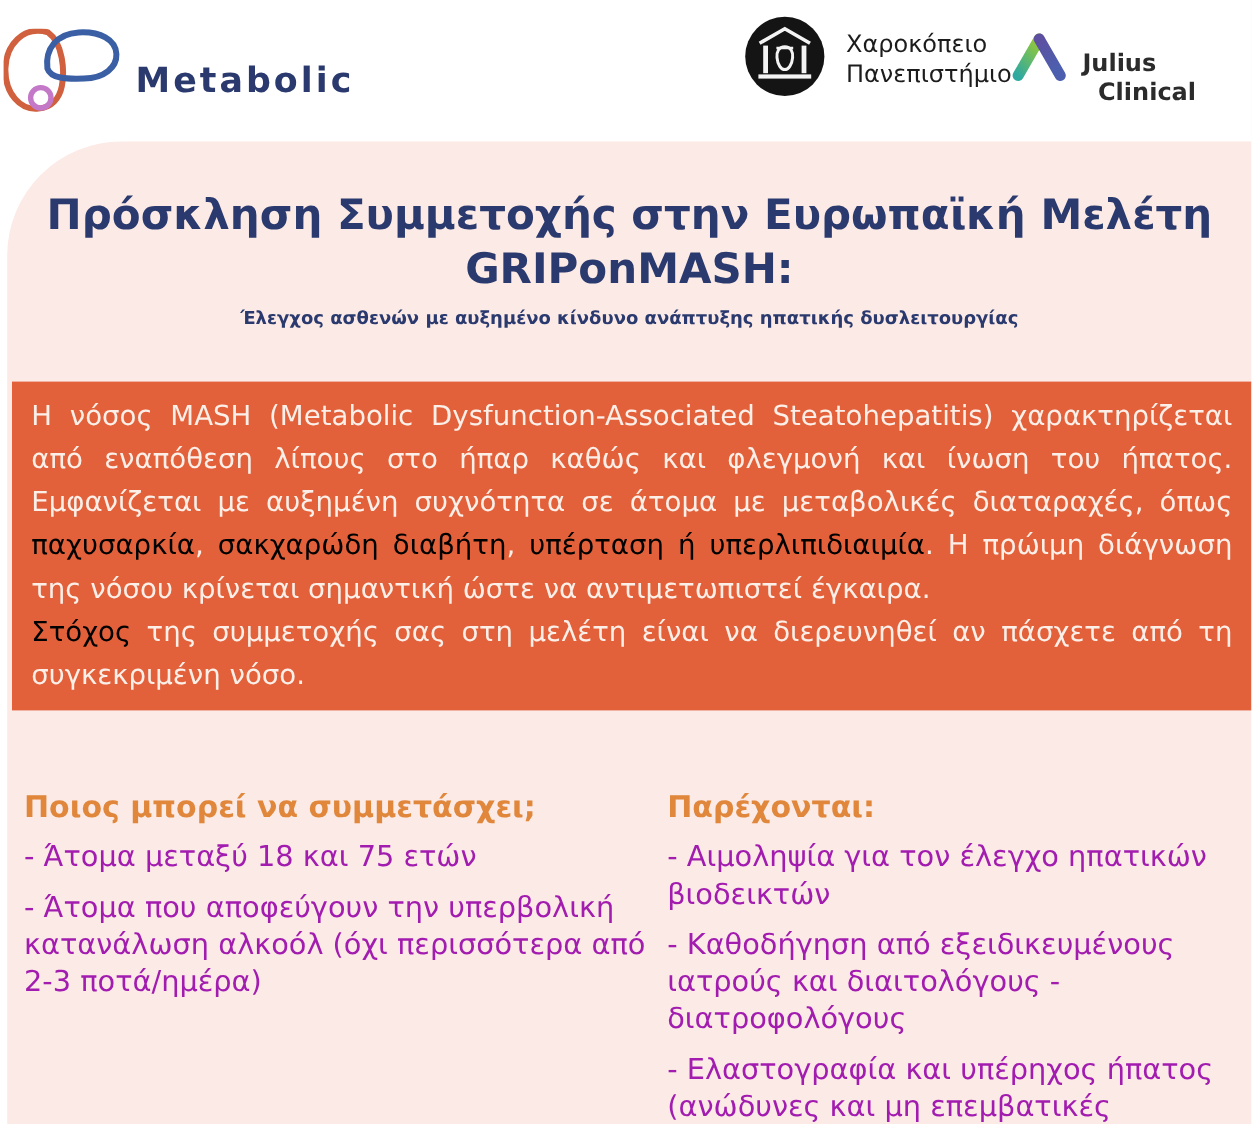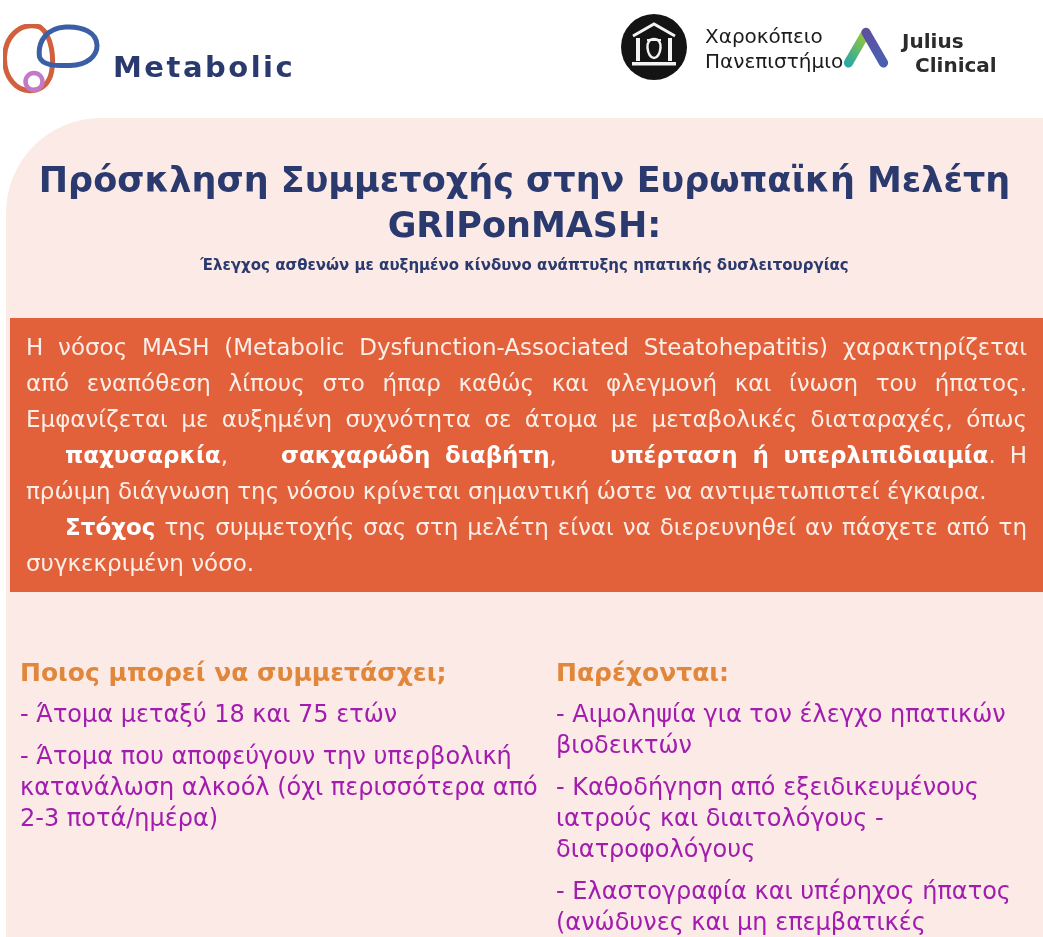--- a/index.html
+++ b/index.html
@@ -12,21 +12,21 @@
   .topbar { position:absolute; left:0; top:0; width:1043px; height:118px; background:#ffffff; }
   .brand { position:absolute; left:3px; top:24px; display:flex; align-items:center; }
   .brand-mark svg { display:block; }
   .brand-name {
     font-size:29px; font-weight:600; letter-spacing:2.5px;
     color:#2B3A6E; margin-left:6px; margin-top:14px;
   }
   .harokopio { position:absolute; left:620px; top:13px; display:flex; align-items:center; }
   .harokopio-text { margin-left:17px; font-size:20px; line-height:25px; color:#1c1c1c; }
   .julius { position:absolute; left:842px; top:26px; display:flex; }
-  .julius-text { margin-left:12px; margin-top:3px; font-size:20px; font-weight:600; color:#2b2b2b; line-height:24px; }
+  .julius-text { margin-left:12px; margin-top:14px; font-size:20px; font-weight:600; color:#2b2b2b; line-height:24px; }
   .julius-text .line2 { margin-left:13px; }
 
   
   .pink-panel {
     position:absolute; left:6px; top:118px; width:1037px; height:856px;
     background:#FBEAE6; border-top-left-radius:95px;
   }
   .main-title {
     position:absolute; top:40px; left:0; width:100%;
     text-align:center; font-size:35px; line-height:45px; font-weight:700; color:#2B3A6E;
@@ -37,21 +37,21 @@
   }
 
   
   .orange-box {
     position:absolute; left:4px; top:200px; width:1033px; height:274px;
     box-sizing:border-box; background:#E2603A;
     padding:11px 16px 0 16px;
     color:#FBEFE8; font-size:23px; line-height:36px; text-align:justify;
   }
   .orange-box p { margin:0; }
-  .orange-box strong { font-weight:700; color:#ffffff;margin-left:39px; }
+  .orange-box strong { font-weight:400; color:#000000; }
 
   
   .columns { position:absolute; left:14px; top:508px; display:flex;margin-top:32px; }
   .col-left  { width:530px; }
   .col-right { width:473px; margin-left:6px; }
   .col-heading {
     margin:0 0 12px 0; font-size:25px; font-weight:700; color:#E0873C;
   }
   .item {
     margin:0 0 11px 0; font-size:24px; line-height:31px; color:#a21caf;

